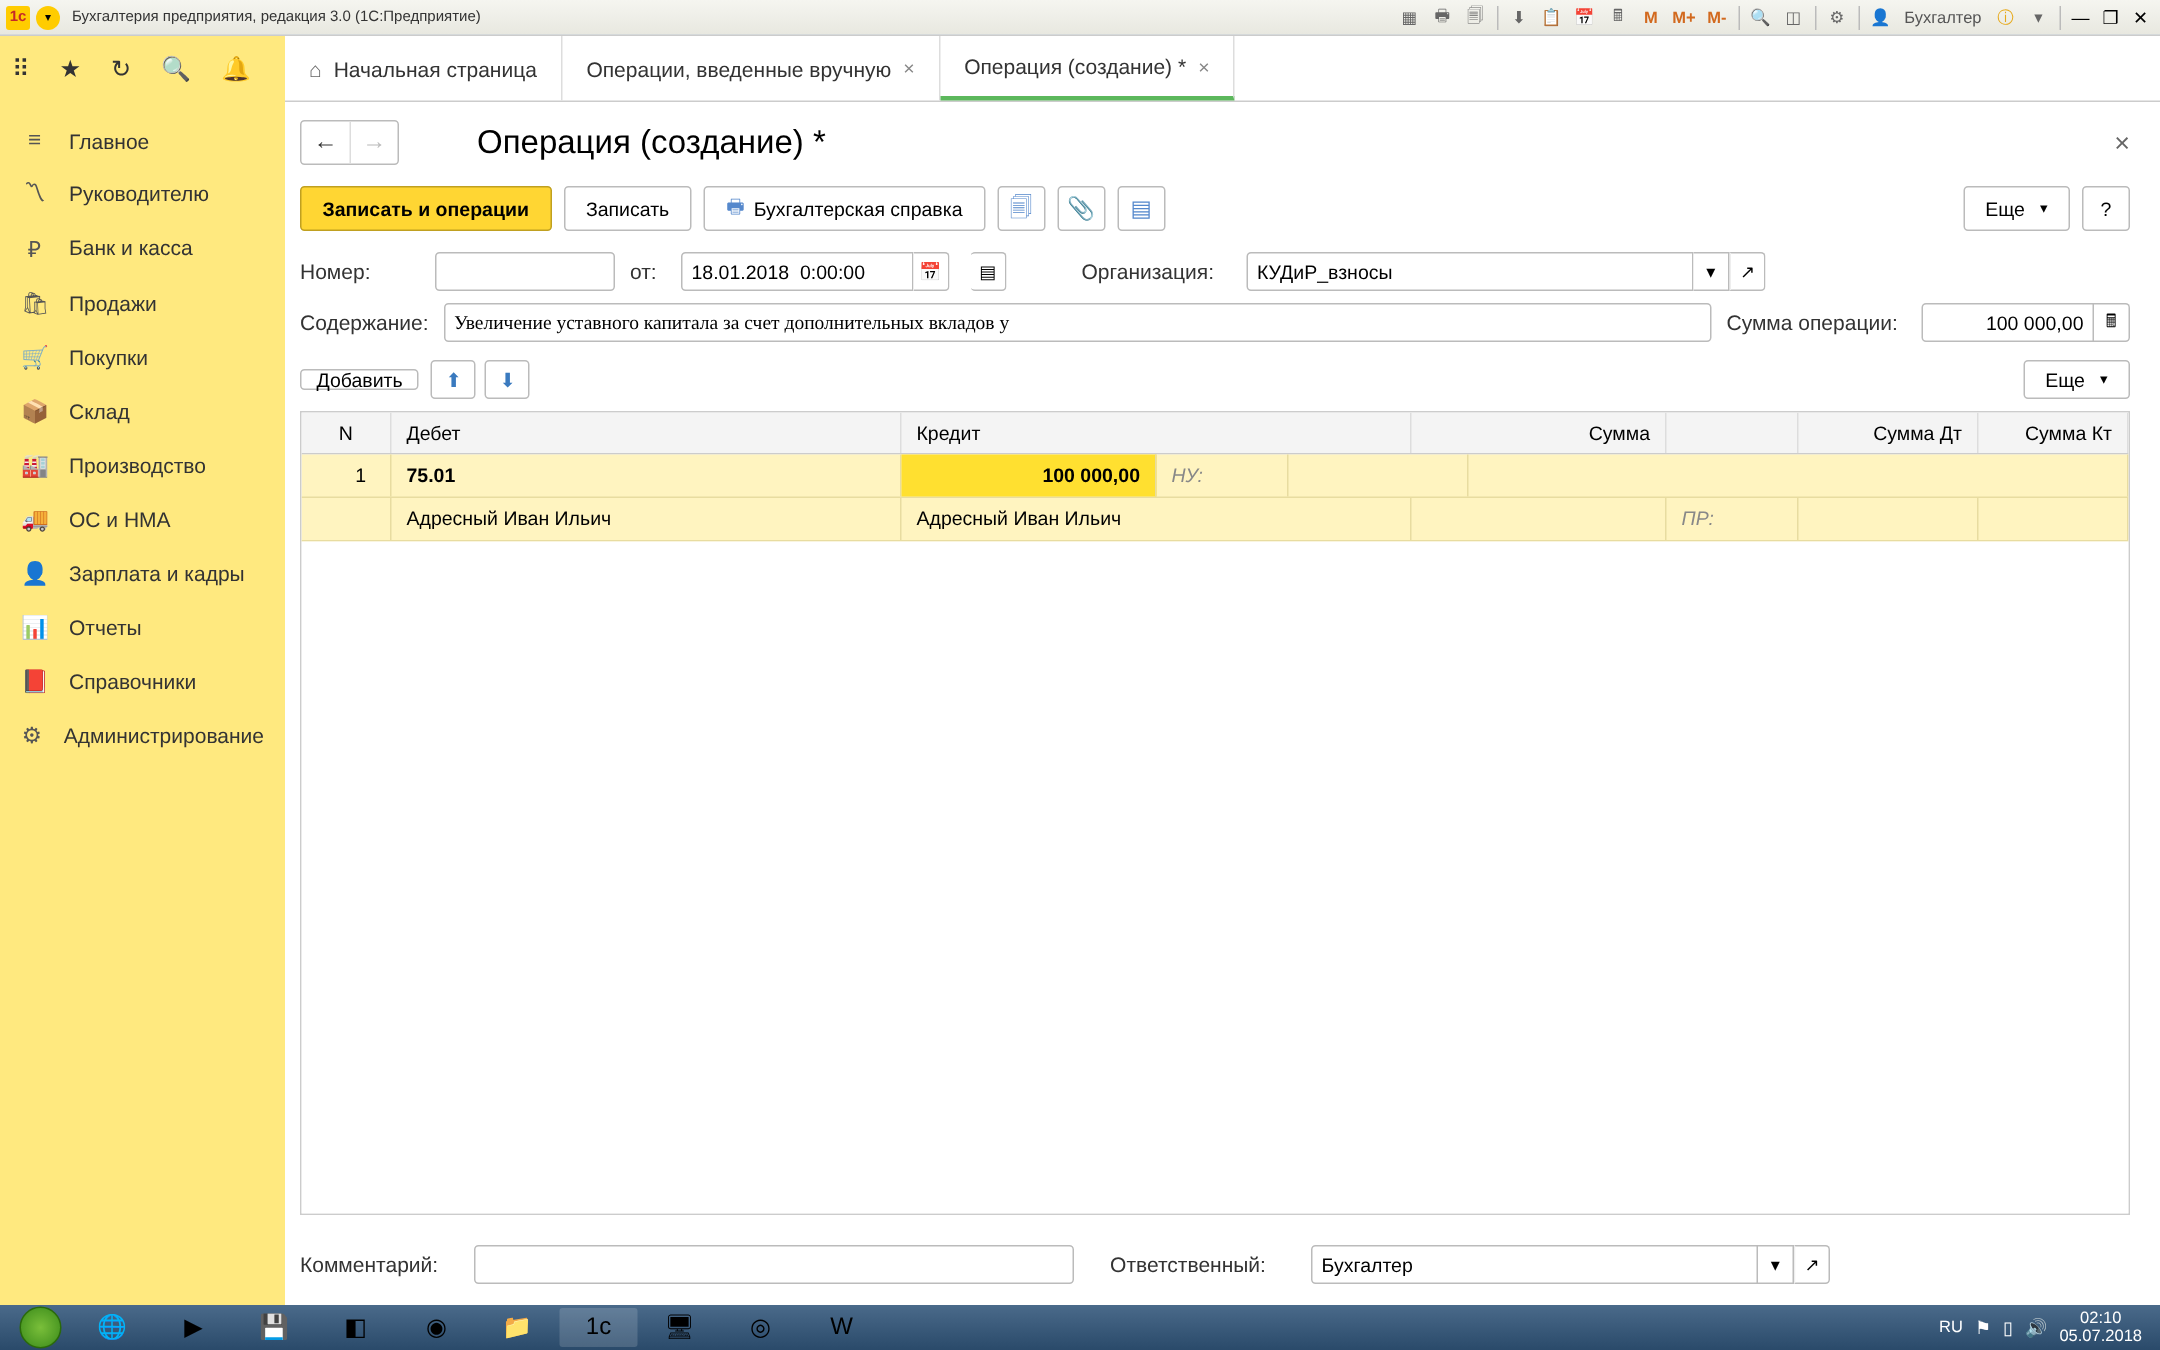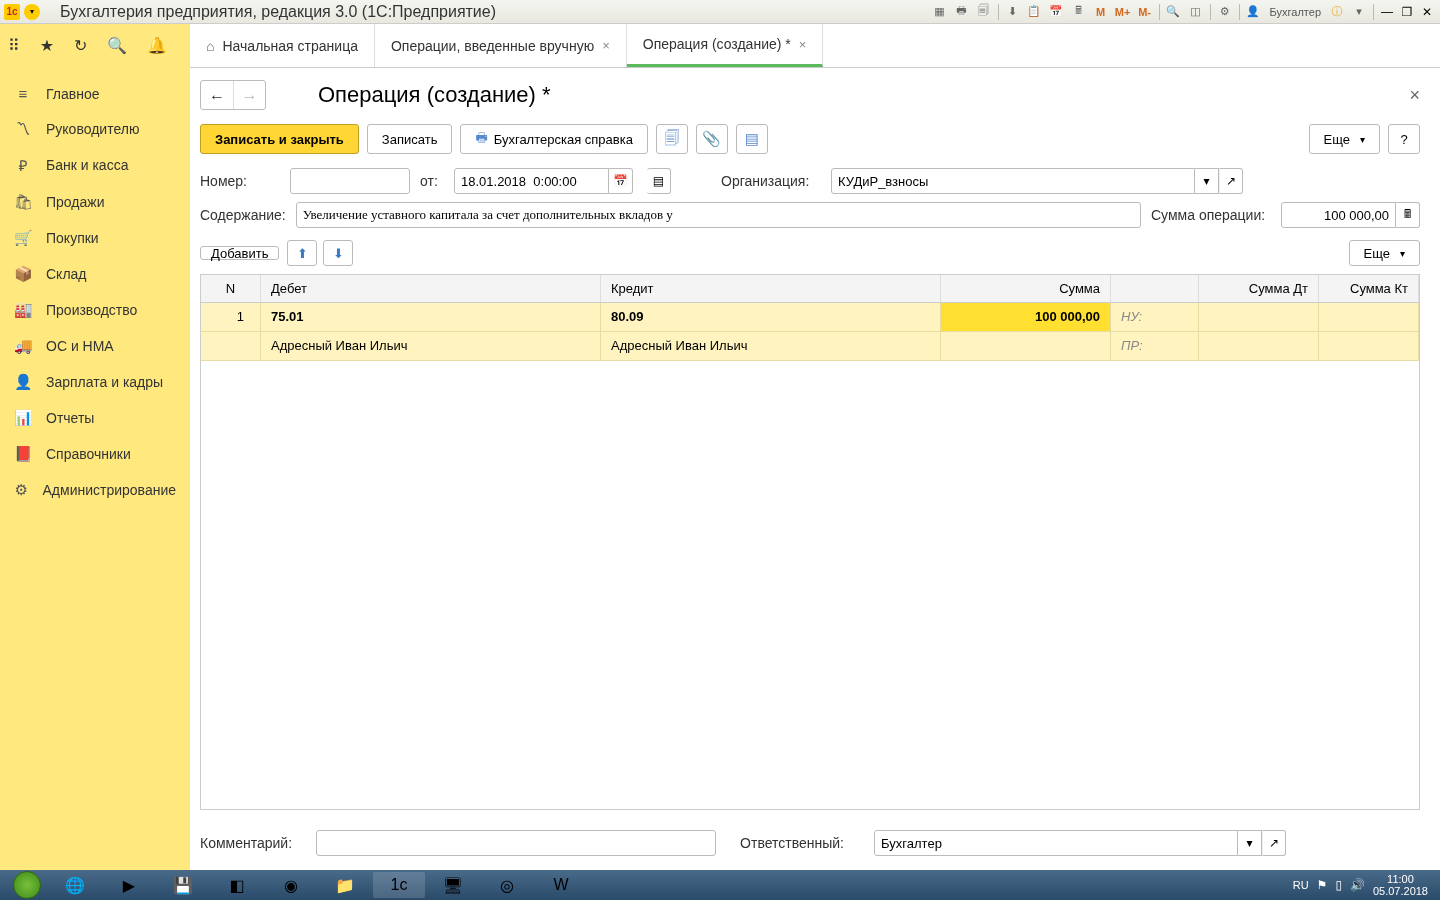--- a/index.html
+++ b/index.html
@@ -3,21 +3,21 @@
 <meta charset="utf-8">
 <style>
 * { box-sizing: border-box; margin: 0; padding: 0; font-family: Arial, sans-serif; }
 body { width: 1440px; height: 900px; background: #d4e4f0; overflow: hidden; font-size: 13px; }
 
 
 .titlebar { height: 24px; background: linear-gradient(#f5f5f0, #e8e8e0); display: flex; align-items: center; padding: 0 4px; border-bottom: 1px solid #ccc; }
 .titlebar-left { display: flex; align-items: center; gap: 4px; }
 .titlebar-icon { width: 16px; height: 16px; background: #ffcc00; border-radius: 2px; display: flex; align-items: center; justify-content: center; font-size: 10px; font-weight: bold; color: #c62828; }
 .titlebar-arrow { width: 16px; height: 16px; background: #ffcc00; border-radius: 50%; display: flex; align-items: center; justify-content: center; font-size: 8px; }
-.titlebar-title { font-size: 16px; color: #333; margin-left: 16px; }
+.titlebar-title { font-size: 10px; color: #333; margin-left: 4px; }
 .titlebar-right { margin-left: auto; display: flex; align-items: center; gap: 2px; }
 .titlebar-tool { width: 20px; height: 18px; display: flex; align-items: center; justify-content: center; font-size: 11px; color: #666; cursor: pointer; }
 .titlebar-tool.orange { color: #d2691e; font-weight: bold; }
 .titlebar-user { font-size: 11px; color: #555; margin: 0 4px; }
 .titlebar-sep { width: 1px; height: 16px; background: #bbb; margin: 0 2px; }
 .win-btn { width: 18px; height: 16px; display: flex; align-items: center; justify-content: center; font-size: 12px; cursor: pointer; }
 
 
 .app-body { display: flex; height: 846px; background: #fff; }
 
@@ -55,21 +55,21 @@
 .toolbar-spacer { flex: 1; }
 .btn.more::after { content: "▾"; margin-left: 4px; font-size: 10px; }
 .btn.help { width: 32px; padding: 0; justify-content: center; }
 
 
 .form-row { display: flex; align-items: center; padding: 4px 20px 4px 10px; gap: 10px; }
 .form-label { font-size: 14px; color: #333; min-width: 80px; }
 .form-input { height: 26px; border: 1px solid #bbb; border-radius: 3px; padding: 0 6px; font-size: 13px; background: #fff; }
 .form-input.small { width: 120px; }
 .form-input.date { width: 155px; }
-.form-input.org { width: 364px; }
+.form-input.org { width: 298px; }
 .form-input.sum { width: 115px; text-align: right; }
 .form-input.content { width: 400px; font-family: Liberation Serif, serif; }
 .input-group { display: flex; }
 .input-group .form-input { border-radius: 3px 0 0 3px; }
 .input-addon { width: 24px; height: 26px; border: 1px solid #bbb; border-left: none; display: flex; align-items: center; justify-content: center; font-size: 12px; cursor: pointer; background: #fff; }
 .input-addon:last-child { border-radius: 0 3px 3px 0; }
 .input-addon + .input-addon { border-left: 1px solid #eee; }
 
 
 .sub-toolbar { display: flex; align-items: center; padding: 8px 20px 8px 10px; gap: 8px; }
@@ -227,21 +227,21 @@
     <div class="page-header">
       <div class="nav-btns">
         <div class="nav-btn">←</div>
         <div class="nav-btn">→</div>
       </div>
       <div class="page-title">Операция (создание) *</div>
       <div class="page-close">×</div>
     </div>
 
     <div class="toolbar">
-      <button class="btn primary">Записать и закрыть</button>
+      <button class="btn primary">Записать и операции</button>
       <button class="btn">Записать</button>
       <button class="btn">
           <span style="color:#5588cc;">🖶</span>
           <span>Бухгалтерская справка</span>
         </button>
       <button class="btn btn-icon">🗐</button>
       <button class="btn btn-icon">📎</button>
       <button class="btn btn-icon">▤</button>
       <div class="toolbar-spacer"></div>
       <button class="btn more">Еще</button>
@@ -291,21 +291,20 @@
         <div class="grid-header-cell col-debit">Дебет</div>
         <div class="grid-header-cell col-credit">Кредит</div>
         <div class="grid-header-cell col-sum">Сумма</div>
         <div class="grid-header-cell col-empty"></div>
         <div class="grid-header-cell col-sumdt">Сумма Дт</div>
         <div class="grid-header-cell col-sumkt">Сумма Кт</div>
       </div>
       <div class="grid-row r1">
         <div class="grid-cell col-n">1</div>
         <div class="grid-cell col-debit">75.01</div>
-        <div class="grid-cell col-credit">80.09</div>
         <div class="grid-cell col-sum">100 000,00</div>
         <div class="grid-cell col-empty">НУ:</div>
         <div class="grid-cell col-sumdt"></div>
         <div class="grid-cell col-sumkt"></div>
       </div>
       <div class="grid-row">
         <div class="grid-cell col-n"></div>
         <div class="grid-cell col-debit">Адресный Иван Ильич</div>
         <div class="grid-cell col-credit">Адресный Иван Ильич</div>
         <div class="grid-cell col-sum"></div>
@@ -342,17 +341,17 @@
   <div class="task-item" style="background:rgba(255,255,255,0.15);">1c</div>
   <div class="task-item">🖥</div>
   <div class="task-item">◎</div>
   <div class="task-item">W</div>
   <div class="tray">
     <span>RU</span>
     <span class="tray-icon">⚑</span>
     <span class="tray-icon">▯</span>
     <span class="tray-icon">🔊</span>
     <div class="tray-time">
-      <div>11:00</div>
+      <div>02:10</div>
       <div>05.07.2018</div>
     </div>
   </div>
 </div>
 
 </body></html>

